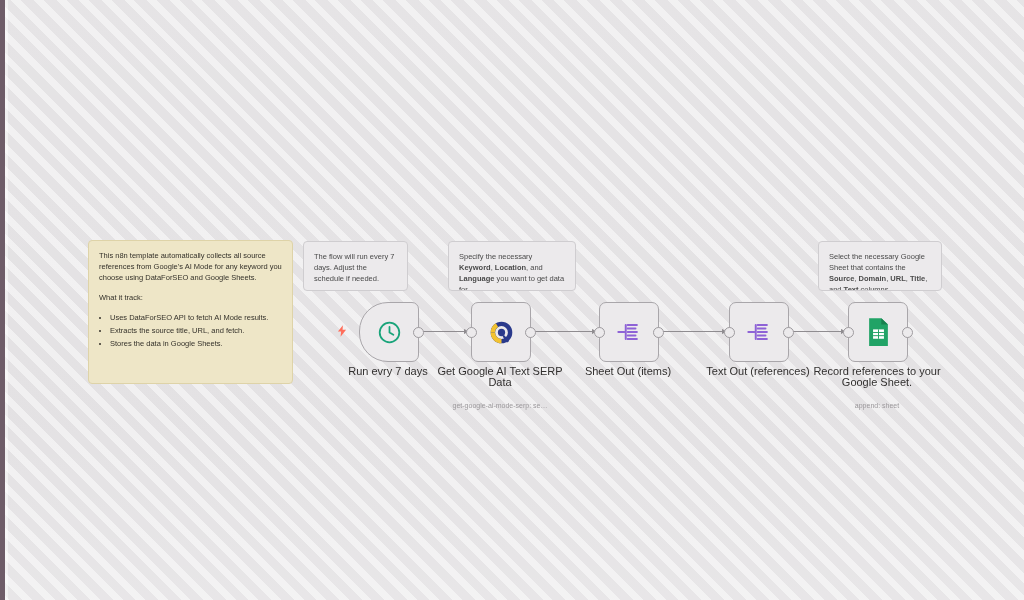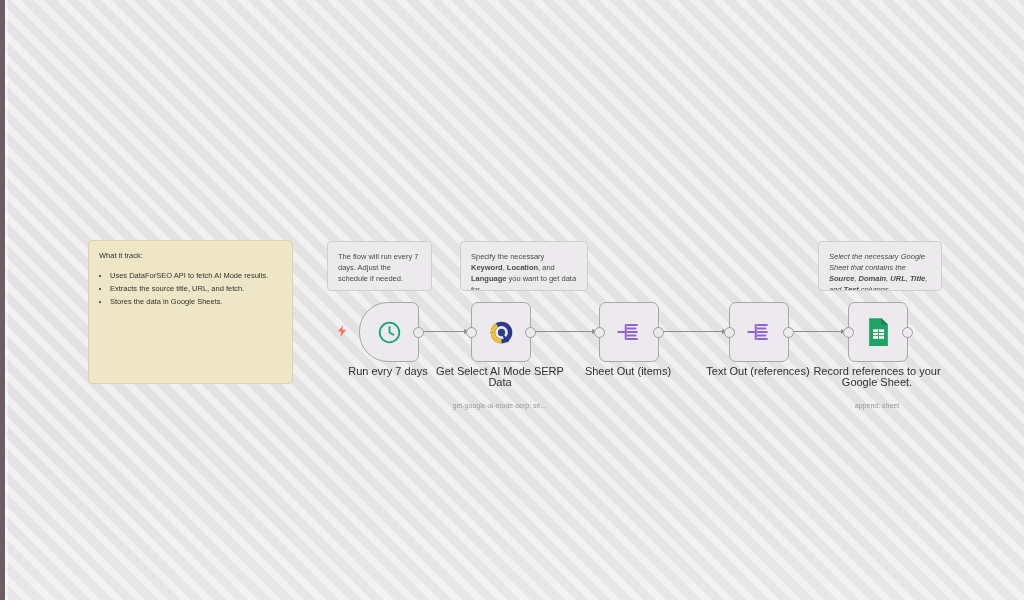--- a/index.html
+++ b/index.html
@@ -77,23 +77,23 @@
   .note ul {
     margin: 0 0 24px 0;
     padding-left: 11px;
     list-style: disc;
   }
   .note li { margin: 0 0 2px 0; }
   .note .indent { padding-left: 11px; }
   .note b { font-weight: bold; }
 
   #note-intro   { left: 88px;  top: 240px; width: 205px; height: 144px; }
-  #note-sched   { left: 303px; top: 241px; width: 105px; height: 50px; margin-left: 24px;  }
-  #note-params  { left: 448px; top: 241px; width: 128px; height: 50px; margin-left: 12px;  }
-  #note-sheet   { left: 818px; top: 241px; width: 124px; height: 50px; font-style: italic;  }
+  #note-sched   { left: 303px; top: 241px; width: 105px; height: 50px;  }
+  #note-params  { left: 448px; top: 241px; width: 128px; height: 50px;  }
+  #note-sheet   { left: 818px; top: 241px; width: 124px; height: 50px;  }
 
   
   #wires {
     position: absolute;
     left: 0; top: 0;
     width: 1024px; height: 600px;
     pointer-events: none;
   }
 
   
@@ -190,20 +190,21 @@
     </defs>
     <g stroke="#8f8c90" stroke-width="1.1" fill="none">
       <line x1="423" y1="331.5" x2="468" y2="331.5" marker-end="url(#arrow)"></line>
       <line x1="535" y1="331.5" x2="596" y2="331.5" marker-end="url(#arrow)"></line>
       <line x1="663" y1="331.5" x2="726" y2="331.5" marker-end="url(#arrow)"></line>
       <line x1="793" y1="331.5" x2="845" y2="331.5" marker-end="url(#arrow)"></line>
     </g>
   </svg>
 
   <div class="note yellow" id="note-intro">
+    <p>This n8n template automatically collects all source references from Google's AI Mode for any keyword you choose using DataForSEO and Google Sheets.</p>
     <p>What it track:</p>
     <ul>
       <li>Uses DataForSEO API to fetch AI Mode results.</li>
       <li>Extracts the source title, URL, and fetch.</li>
       <li>Stores the data in Google Sheets.</li>
     </ul>
   </div>
 
   <div class="note plain" id="note-sched">
     <p>The flow will run every 7 days. Adjust the schedule if needed.</p>
@@ -243,21 +244,21 @@
                    M16 8.4 A7.6 7.6 0 0 0 16 23.6 A7.6 7.6 0 0 0 16 8.4 Z" fill="#2a3a8c" fill-rule="evenodd"></path>
           <path d="M16 28.8 A12.8 12.8 0 0 1 3.2 16 h5.2 A7.6 7.6 0 0 0 16 23.6 Z" fill="#f2c230"></path>
           <path d="M3.2 16 A12.8 12.8 0 0 1 9.3 5.1 l2.7 4.4 A7.6 7.6 0 0 0 8.4 16 Z" fill="#f2c230"></path>
           <circle cx="16" cy="16" r="4.3" fill="#2a3a8c"></circle>
           <path d="M18.6 18.6 L24.2 24.2 A1.9 1.9 0 0 1 21.5 26.9 L17.4 20.6 Z" fill="#2a3a8c"></path>
         </svg>
       </div>
     </div>
     <div class="endpoint in"></div>
     <div class="endpoint out"></div>
-    <div class="node-label">Get Select AI Mode SERP Data</div>
+    <div class="node-label">Get Google AI Text SERP Data</div>
     <div class="node-sub">get-google-ai-mode-serp: se…</div>
   </div>
 
   <div class="node" id="node-split1">
     <div class="node-box">
       <div class="icon-wrap">
         <svg viewBox="0 0 28 28" width="26" height="26">
           <g stroke="#8e62d6" stroke-width="2.1" stroke-linecap="round">
             <line x1="2.5" y1="14" x2="9" y2="14"></line>
             <line x1="10.5" y1="6.5" x2="10.5" y2="21.5"></line>

